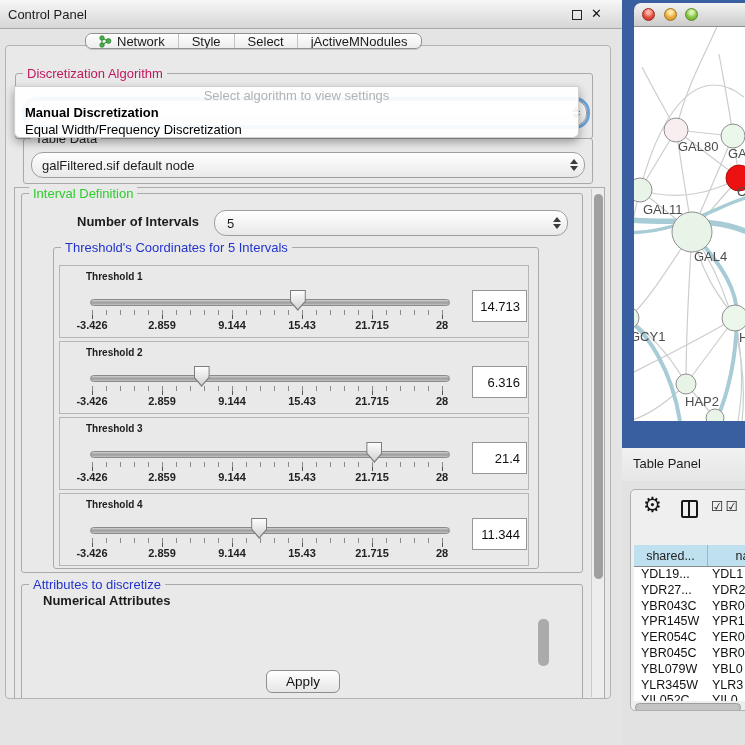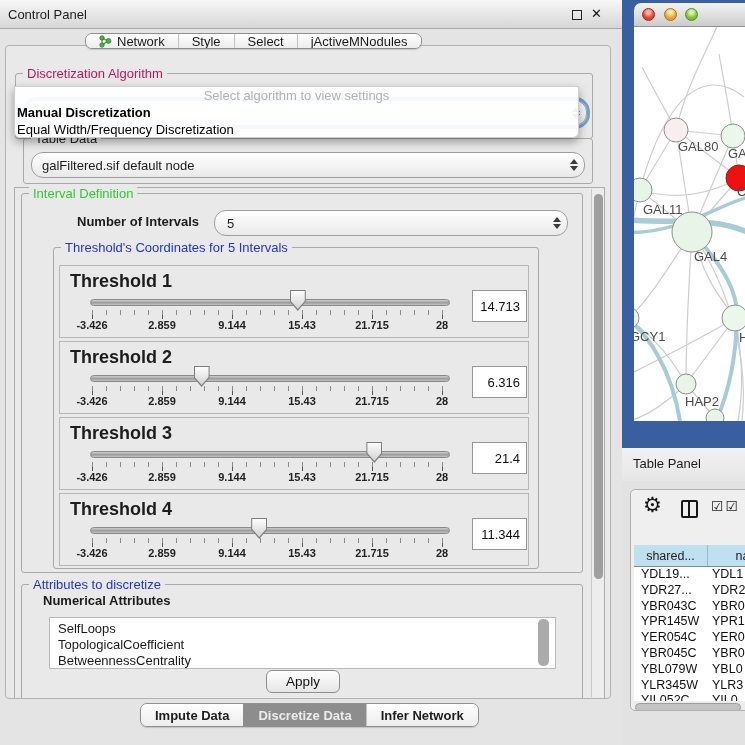--- a/index.html
+++ b/index.html
@@ -37,31 +37,31 @@
   .arr-up{width:0;height:0;border-left:4px solid transparent;border-right:4px solid transparent;
      border-bottom:5px solid #3c3c3c;}
   .arr-dn{width:0;height:0;border-left:4px solid transparent;border-right:4px solid transparent;
      border-top:5px solid #3c3c3c;}
   .focus-ring{box-shadow:0 0 0 3px #6ba3db;}
   
   .popup{position:absolute;left:8px;top:40px;width:565px;height:52px;z-index:50;
      background:rgba(255,255,255,.93);border:1px solid rgba(120,120,120,.35);
      border-radius:0 0 6px 6px;box-shadow:0 4px 10px rgba(0,0,0,.35);}
   .popup .prompt{height:17px;line-height:17px;text-align:center;color:#b2b2b2;}
-  .popup .opt{height:17px;line-height:17px;padding-left:2px;color:#000;}
+  .popup .opt{height:17px;line-height:17px;padding-left:10px;color:#000;}
   .popup .opt.bold{font-weight:bold;}
   
   .viewport{position:absolute;left:8px;top:141px;width:591px;height:512px;border:1px solid #adadad;}
   .vscroll{position:absolute;left:585px;top:143px;width:13px;height:508px;background:#ededed;
      border-left:1px solid #c9c9c9;}
   .vscroll .thumb-v{position:absolute;left:2px;top:5px;width:9px;height:385px;background:#9f9f9f;border-radius:5px;}
   
   .threshold-panel{position:absolute;left:53px;width:470px;height:73px;background:#e9e9e9;
      border:1px solid #b6b6b6;}
-  .th-label{position:absolute;left:10px;top:5px;font-weight:bold;font-size:18px;}
+  .th-label{position:absolute;left:26px;top:5px;font-weight:bold;font-size:10px;}
   .track{position:absolute;left:30px;top:33px;width:360px;height:7px;border:1px solid #8a8a8a;border-radius:4px;
      background:linear-gradient(#cfcfcf,#9b9b9b 55%,#c4c4c4);}
   .ticks-major{position:absolute;left:32px;top:44px;width:352px;height:9px;
      background:repeating-linear-gradient(to right,#555 0 1px,transparent 1px 70px);}
   .ticks-minor{position:absolute;left:32px;top:44px;width:352px;height:5px;
      background:repeating-linear-gradient(to right,#8a8a8a 0 1px,transparent 1px 14px);}
   .tick-labels{position:absolute;left:0;top:53px;width:100%;height:14px;}
   .ticklabel{position:absolute;transform:translateX(-50%);font-size:11px;font-weight:bold;color:#222;}
   .thumb{position:absolute;top:24px;width:16px;height:21px;background:#7d7d7d;
      clip-path:polygon(0 0,100% 0,100% 55%,50% 100%,0 55%);}
@@ -272,41 +272,25 @@
             <span class="ticklabel" style="left: 242px;">15.43</span>
             <span class="ticklabel" style="left: 312px;">21.715</span>
             <span class="ticklabel" style="left: 382px;">28</span>
           </div>
         <input class="th-value" readonly="" value="11.344" style="">
       </div>
 
       <div class="group" style="left:15px;top:538px;width:562px;height:155px;"></div>
       <div class="group-title t-blue" style="left:23px;top:531px;">Attributes to discretize</div>
       <div style="position:absolute;left:37px;top:547px;font-weight:bold;">Numerical Attributes</div>
-      <div class="attr-list">
-          <div class="attr-item">SelfLoops</div>
-          <div class="attr-item">TopologicalCoefficient</div>
-          <div class="attr-item">BetweennessCentrality</div>
-        </div>
       <div class="list-scroll"></div>
 
       <div class="apply-btn">Apply</div>
     </div>
 
-    <div class="btabs">
-      <div class="btab">
-        <span>Impute Data</span>
-      </div>
-      <div class="btab selected">
-        <span>Discretize Data</span>
-      </div>
-      <div class="btab">
-        <span>Infer Network</span>
-      </div>
-    </div>
   </div>
 
   <div class="net-frame">
     <div class="net-titlebar">
       <span class="light l-red"></span>
       <span class="light l-yellow"></span>
       <span class="light l-green"></span>
     </div>
   </div>
 

